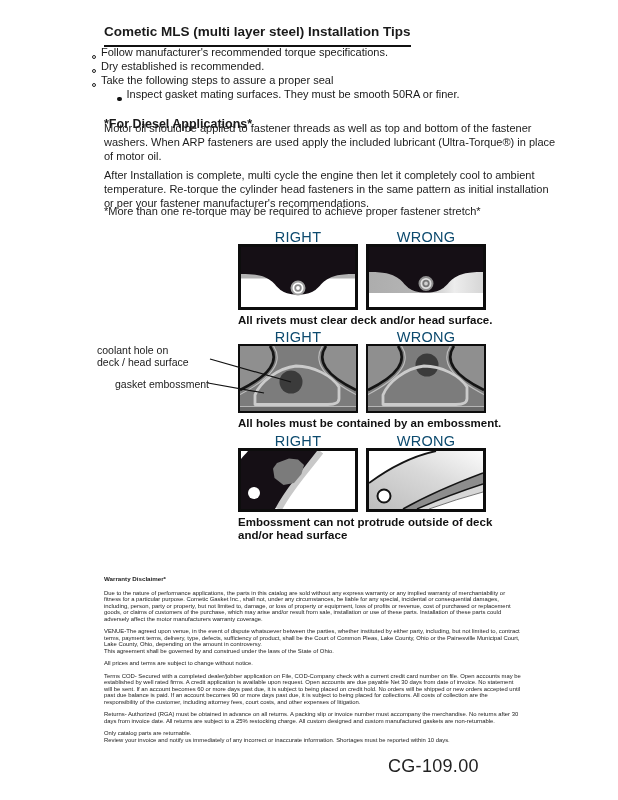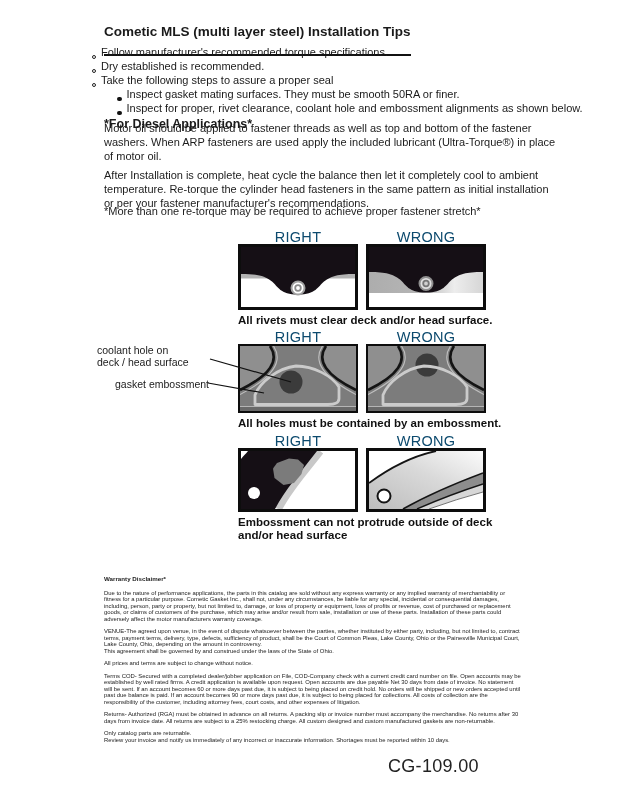--- a/index.html
+++ b/index.html
@@ -3,21 +3,21 @@
 <meta charset="utf-8">
 <style>
   html,body { margin:0; padding:0; background:#ffffff; }
   .page { position:relative; width:618px; height:800px; background:#fff;
           font-family:"Liberation Sans", sans-serif; color:#1a1a1a; overflow:hidden; }
   .page * { box-sizing:border-box; }
   .abs { position:absolute; }
 
   
   #title { left:104px; top:24px; font-size:13.5px; font-weight:bold;
-           border-bottom:2px solid #111; padding-bottom:15px; white-space:nowrap; }
+           border-bottom:2px solid #111; padding-bottom:6px; white-space:nowrap; }
 
   
   #tiplist { left:92px; top:45px; font-size:11px; line-height:14px; }
   .tip { display:flex; align-items:flex-end; }
   .ring { width:4px; height:4px; border:1.2px solid #222; border-radius:50%;
           margin:4.5px 5px 0 0; flex:none; }
   .tip.sub { margin-left:25px; }
   .dot { width:4.5px; height:4.5px; background:#111; border-radius:50%;
          margin:4.5px 5px 0 0; flex:none; }
 
@@ -77,29 +77,25 @@
       <span>Dry established is recommended.</span>
     </div>
     <div class="tip">
       <span class="ring"></span>
       <span>Take the following steps to assure a proper seal</span>
     </div>
     <div class="tip sub">
       <span class="dot"></span>
       <span>Inspect gasket mating surfaces.  They must be smooth 50RA or finer.</span>
     </div>
-    <div class="tip sub">
-      <span class="dot"></span>
-      <span>Inspect for proper, rivet clearance, coolant hole and embossment alignments as shown below.</span>
-    </div>
   </div>
 
   <div class="abs" id="diesel-h">*For Diesel Applications*</div>
   <div class="abs para" id="p1">Motor oil should be applied to fastener threads as well as top and bottom of the fastener washers. When ARP fasteners are used apply the included lubricant (Ultra-Torque®) in place of motor oil.</div>
-  <div class="abs para" id="p2">After Installation is complete, heat cycle the balance then let it completely cool to ambient temperature. Re-torque the cylinder head fasteners in the same pattern as initial installation or per your fastener manufacturer's recommendations.</div>
+  <div class="abs para" id="p2">After Installation is complete, multi cycle the engine then let it completely cool to ambient temperature. Re-torque the cylinder head fasteners in the same pattern as initial installation or per your fastener manufacturer's recommendations.</div>
   <div class="abs para" id="note">*More than one re-torque may be required to achieve proper fastener stretch*</div>
 
   <div class="abs dlabel" id="r1-right">RIGHT</div>
   <div class="abs dlabel" id="r1-wrong">WRONG</div>
 
   <div class="abs dbox" id="b1r">
     <svg width="114" height="60" viewBox="0 0 114 60">
       <rect x="0" y="0" width="114" height="60" fill="#ffffff"></rect>
       <rect x="0" y="27" width="114" height="4.5" fill="#b3b3b3"></rect>
       <path d="M0,0 H114 V27 C96,27 91,29 83,34.5 C77,39.5 75,47.5 57,47.5 C39,47.5 37,39.5 31,34.5 C23,29 18,27 0,27 Z" fill="#150f15"></path>

